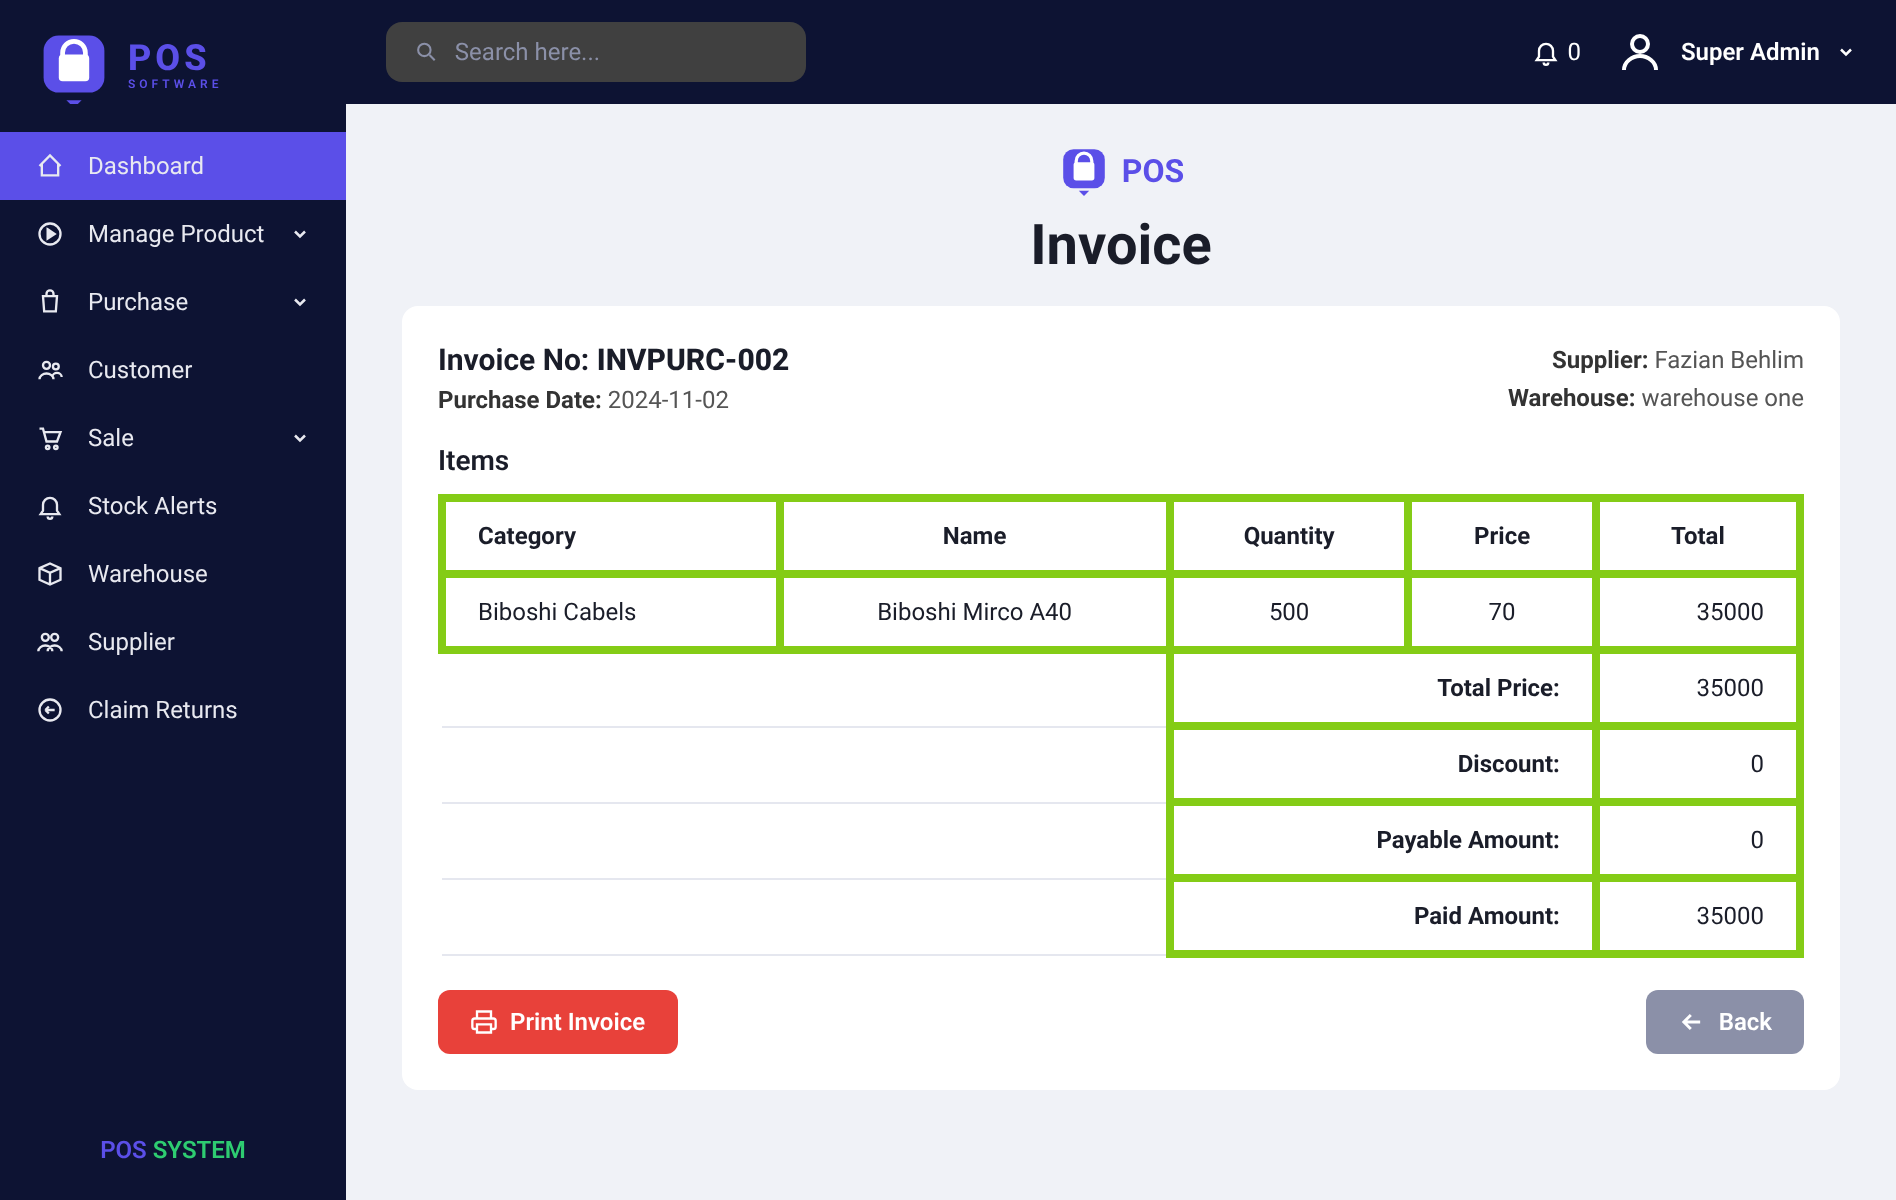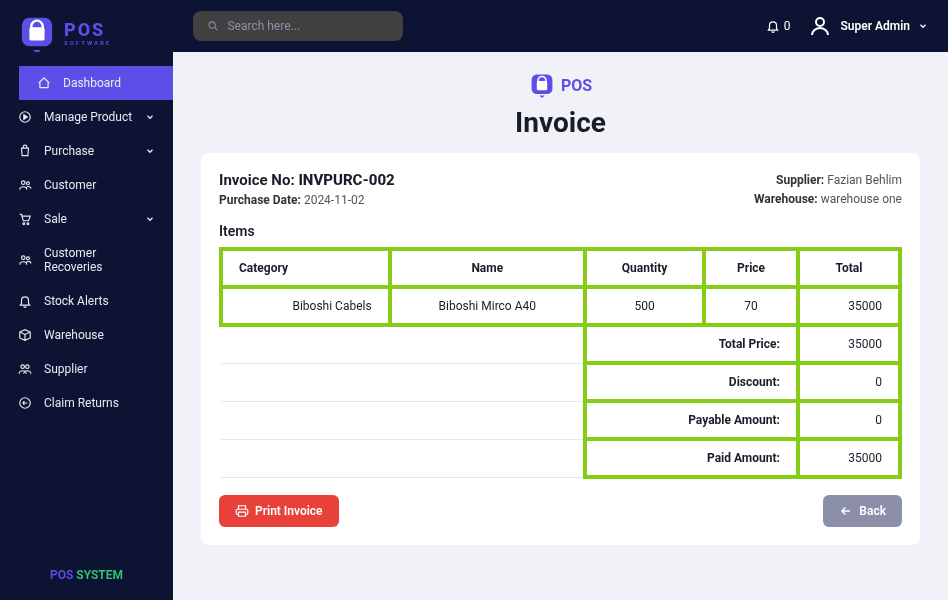--- a/index.html
+++ b/index.html
@@ -7,21 +7,21 @@
     .app { display: flex; height: 600px; }
     
     
     .sidebar { width: 173px; background: #0d1333; color: #fff; display: flex; flex-direction: column; }
     .logo-area { padding: 14px 18px; display: flex; align-items: center; gap: 8px; }
     .logo-icon { width: 38px; height: 38px; }
     .logo-text { font-size: 18px; font-weight: 800; color: #5b4fe8; letter-spacing: 2px; line-height: 1; }
     .logo-sub { font-size: 6px; font-weight: 600; color: #5b4fe8; letter-spacing: 2px; }
     .nav { flex: 1; }
     .nav-item { display: flex; align-items: center; gap: 12px; padding: 10px 18px; font-size: 12px; color: #e8e9f0; cursor: pointer; position: relative; }
-    .nav-item.active { background: #5b4fe8; margin-left: 19px; }
+    .nav-item.active { background: #5b4fe8; }
     .nav-item .icon { width: 14px; height: 14px; flex-shrink: 0; }
     .nav-item .chev { margin-left: auto; width: 10px; height: 10px; }
     .footer-brand { padding: 18px; text-align: center; font-size: 12px; font-weight: 600; }
     .footer-brand .pos { color: #5b4fe8; }
     .footer-brand .sys { color: #2ecc71; }
     
     
     .main { flex: 1; display: flex; flex-direction: column; background: #f0f2f7; }
     .topbar { background: #0d1333; height: 52px; display: flex; align-items: center; padding: 0 20px; gap: 18px; }
     .search { background: #404040; border-radius: 8px; display: flex; align-items: center; padding: 8px 14px; width: 210px; gap: 8px; }
@@ -47,21 +47,21 @@
     .info-left .pdate { font-size: 12px; color: #555; margin-top: 4px; }
     .info-left .pdate .lbl { font-weight: 700; color: #333; }
     .info-right { text-align: right; font-size: 12px; color: #555; line-height: 1.6; }
     .info-right .lbl { font-weight: 700; color: #333; }
     
     .items-title { font-size: 14px; font-weight: 600; margin-bottom: 8px; }
     table { width: 100%; border-collapse: collapse; font-size: 12px; }
     th, td { border: 4px solid #84cc16; padding: 10px 16px; }
     th { font-weight: 700; text-align: center; }
     th:first-child { text-align: left; }
-    td.cat { text-align: right; }
+    td.cat { text-align: left; }
     td.name { text-align: center; }
     td.num { text-align: center; color: #1a1d29; }
     td.total { text-align: right; }
     .summary-row td.lbl-cell { text-align: right; font-weight: 700; border-top: 1px solid #e5e7ef; }
     .summary-row td.val-cell { text-align: right; }
     .summary-row td.empty { border: none; border-bottom: 1px solid #e5e7ef; }
     
     .actions { display: flex; justify-content: space-between; margin-top: 16px; }
     .btn { border: none; border-radius: 6px; padding: 9px 16px; font-size: 12px; font-weight: 600; cursor: pointer; display: inline-flex; align-items: center; gap: 6px; }
     .btn-print { background: #e8413a; color: #fff; }
@@ -122,28 +122,20 @@
       <div class="nav-item">
         <svg class="icon" viewBox="0 0 24 24" fill="none" stroke="currentColor" stroke-width="2">
             <path d="M3 4h3l3 11h9l3-8H7"></path>
             <circle cx="10" cy="20" r="1.5"></circle>
             <circle cx="17" cy="20" r="1.5"></circle>
           </svg>
         <span>Sale</span>
         <svg class="chev" viewBox="0 0 24 24" fill="none" stroke="currentColor" stroke-width="3">
             <path d="M6 9l6 6 6-6"></path>
           </svg>
-      </div>
-      <div class="nav-item">
-        <svg class="icon" viewBox="0 0 24 24" fill="none" stroke="currentColor" stroke-width="2">
-            <circle cx="9" cy="8" r="3"></circle>
-            <circle cx="17" cy="9" r="2.5"></circle>
-            <path d="M3 20c0-3 3-5 6-5s6 2 6 5M14 18c0-2 2-3.5 4-3.5s4 1.5 4 3.5"></path>
-          </svg>
-        <span>Customer Recoveries</span>
       </div>
       <div class="nav-item">
         <svg class="icon" viewBox="0 0 24 24" fill="none" stroke="currentColor" stroke-width="2">
             <path d="M18 16v-5a6 6 0 10-12 0v5l-2 3h16zM10 21a2 2 0 004 0"></path>
           </svg>
         <span>Stock Alerts</span>
       </div>
       <div class="nav-item">
         <svg class="icon" viewBox="0 0 24 24" fill="none" stroke="currentColor" stroke-width="2">
             <path d="M3 7l9-4 9 4v10l-9 4-9-4z M3 7l9 4 9-4 M12 11v10"></path>

